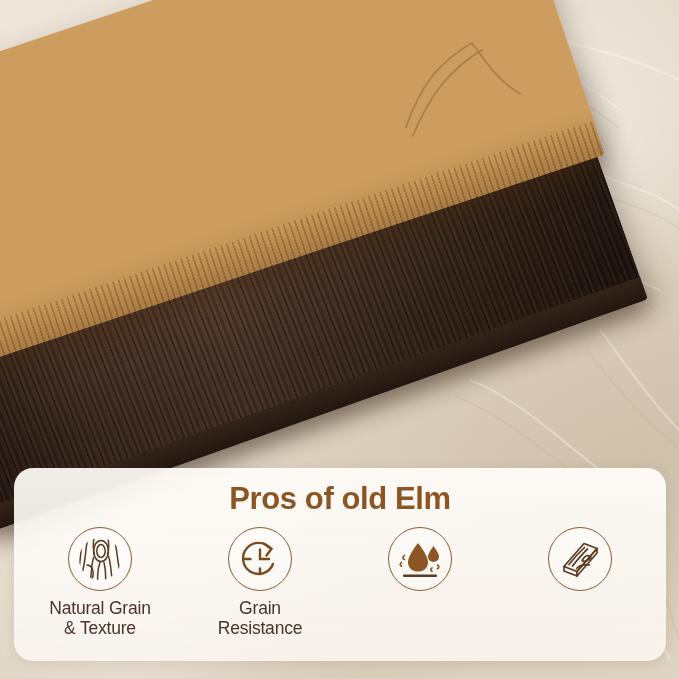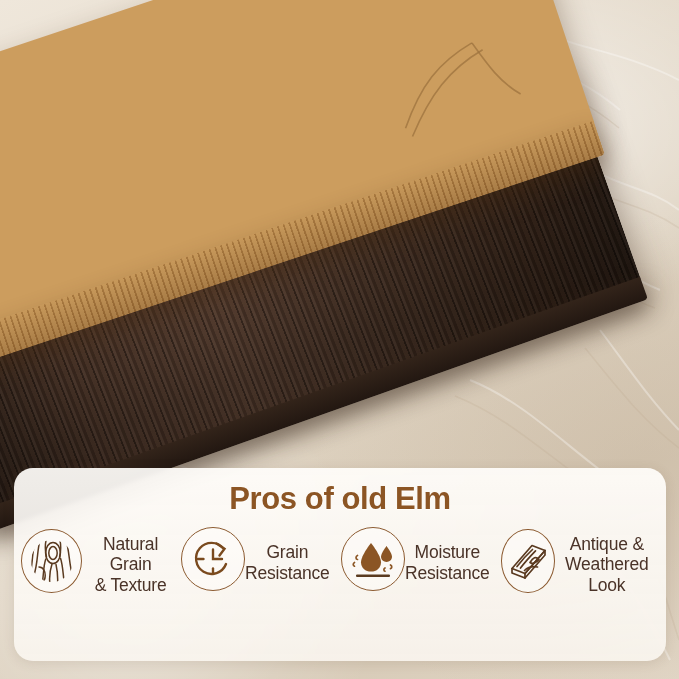--- a/index.html
+++ b/index.html
@@ -100,21 +100,21 @@
     font-weight:bold;
     letter-spacing:-.4px;
     margin-top:13px;
     text-shadow:0 1px 0 rgba(255,255,255,.85);
   }
   #pros-list{
     display:flex;justify-content:space-around;align-items:flex-start;
     margin-top:10px;padding:0 6px;
   }
   .pro-item{
-    display:flex;align-items:center;
+    display:flex;flex-direction:column;align-items:center;
     width:158px;
   }
   .pro-icon{
     width:64px;height:64px;border-radius:50%;
     border:1.4px solid #8b5a30;
     background:rgba(255,255,255,.35);
     display:flex;align-items:center;justify-content:center;
   }
   .pro-icon svg{ width:48px;height:48px;display:block; }
   .pro-label{
@@ -236,41 +236,33 @@
               <g stroke="#8b5524" stroke-width="1.7" stroke-linecap="round">
                 <path d="M8.5 20.5 C6.5 21.5 6.5 24 8.5 24.5"></path>
                 <path d="M5.5 27.5 C3.8 28.4 3.8 30.6 5.5 31.2"></path>
                 <path d="M41.5 30 C43.2 30.9 43.2 33 41.5 33.6"></path>
                 <path d="M36 33 C34.5 33.8 34.5 35.6 36 36.2"></path>
               </g>
               <rect x="7" y="39.4" width="34" height="2.6" rx="1.1" fill="#5a3a20"></rect>
             </svg>
           </span>
         </div>
-        <div class="pro-label">
-          <span>Moisture</span><br>
-          <span>Resistance</span>
-        </div>
       </div>
 
       <div class="pro-item">
         <div class="pro-icon">
           <span>
             <svg viewBox="0 0 48 48" fill="none" stroke="#5a3a20" stroke-width="1.7" stroke-linejoin="round" stroke-linecap="round">
               <path d="M8 31.5 L28 8.5 L41 13.5 L21 36.5 Z"></path>
               <path d="M8 31.5 L8 36 L21 41 L21 36.5"></path>
               <path d="M21 36.5 L41 13.5 L41 18 L21 41"></path>
               <path d="M13 29.5 C18 23 22 18.5 28.5 12.5"></path>
               <path d="M16.5 31 C21 25 25.5 20 31.5 13.8"></path>
               <path d="M26 25.5 C29 20.5 32 19 35 22.5 C32 26.5 28 27 26 25.5 Z"></path>
               <path d="M20.5 33.5 C24 30 28.5 29 33.5 30"></path>
             </svg>
           </span>
         </div>
-        <div class="pro-label">
-          <span>Antique &amp;</span><br>
-          <span>Weathered Look</span>
-        </div>
       </div>
 
     </div>
   </div>
 </div>
 
 </body></html>

